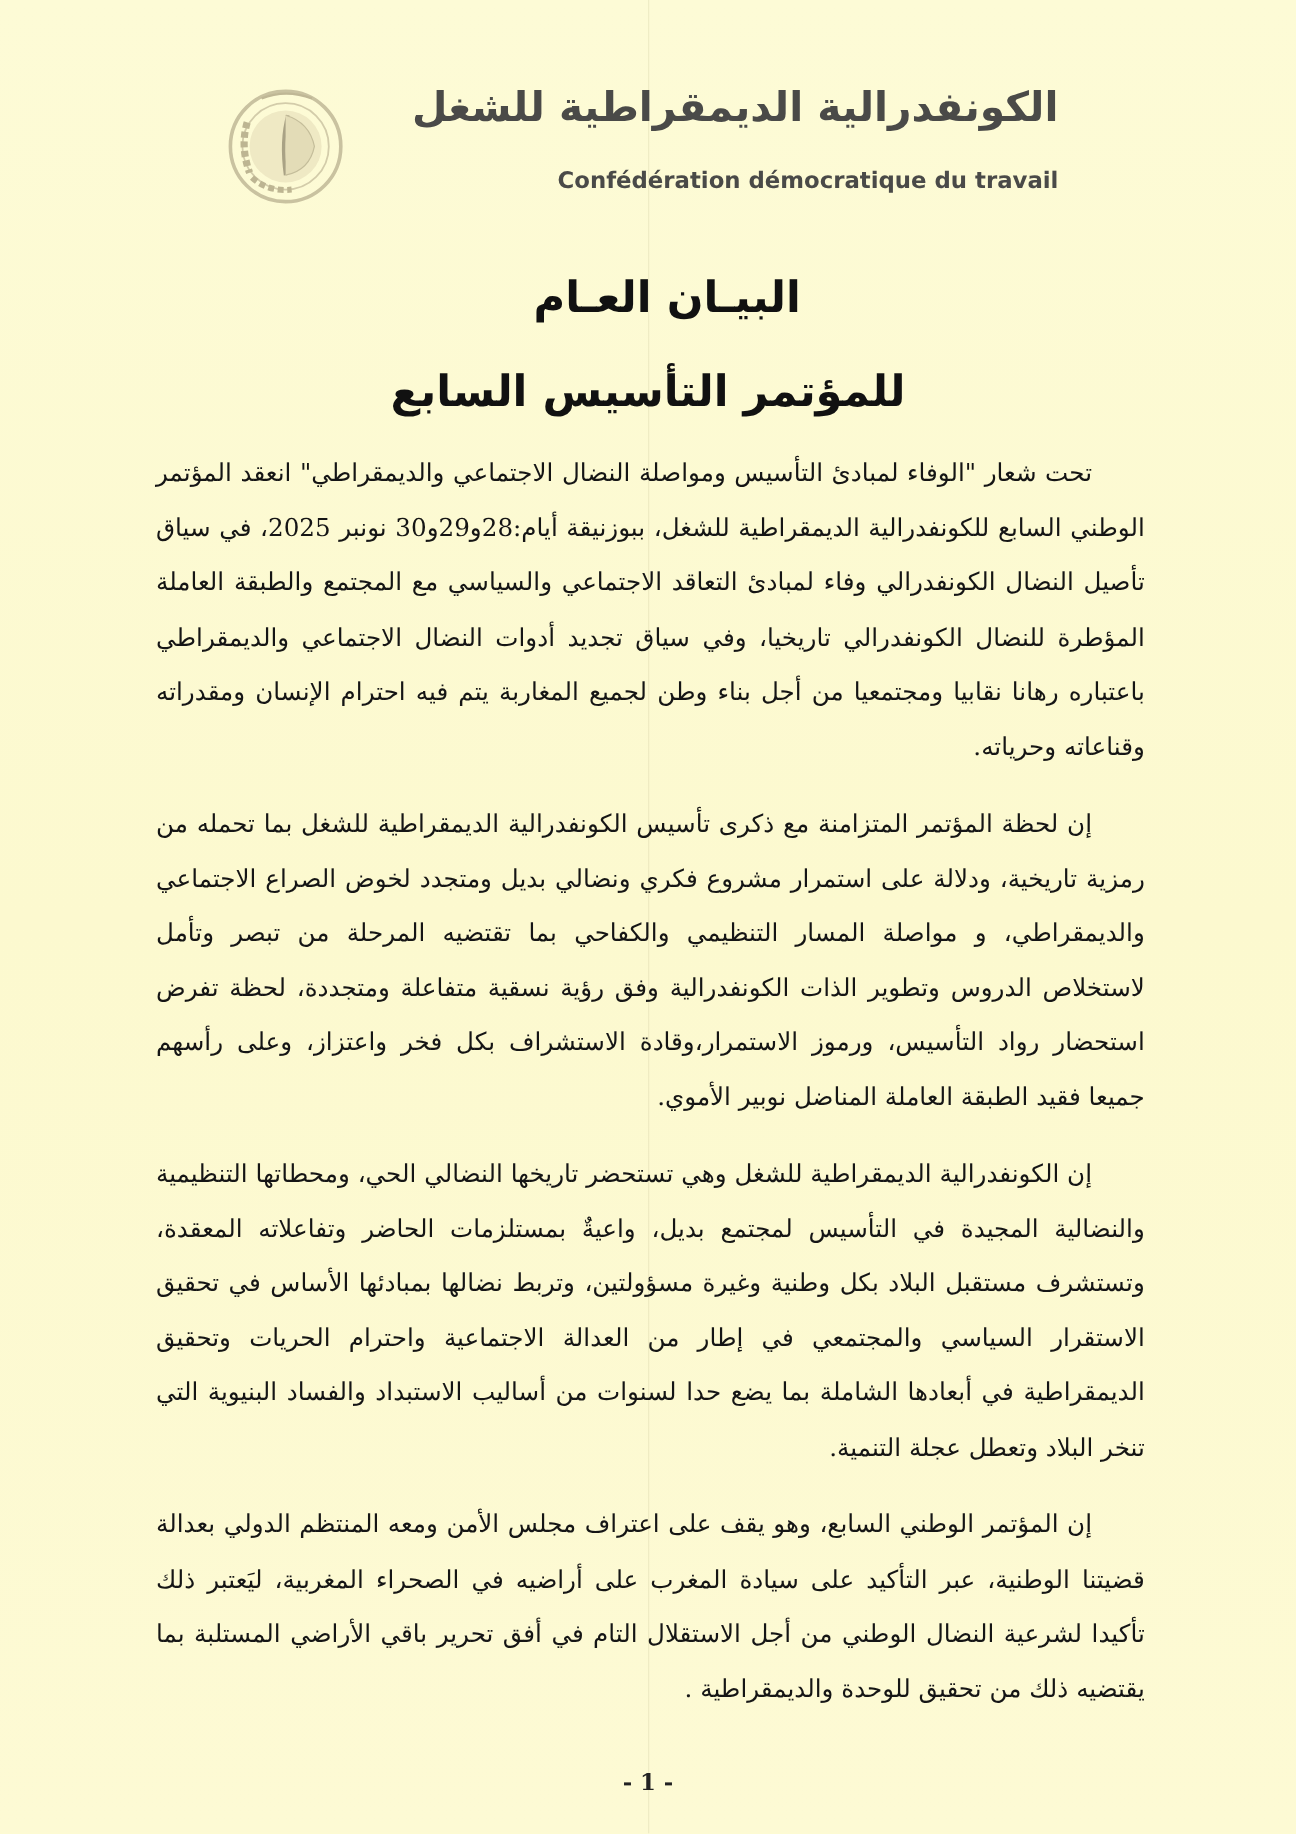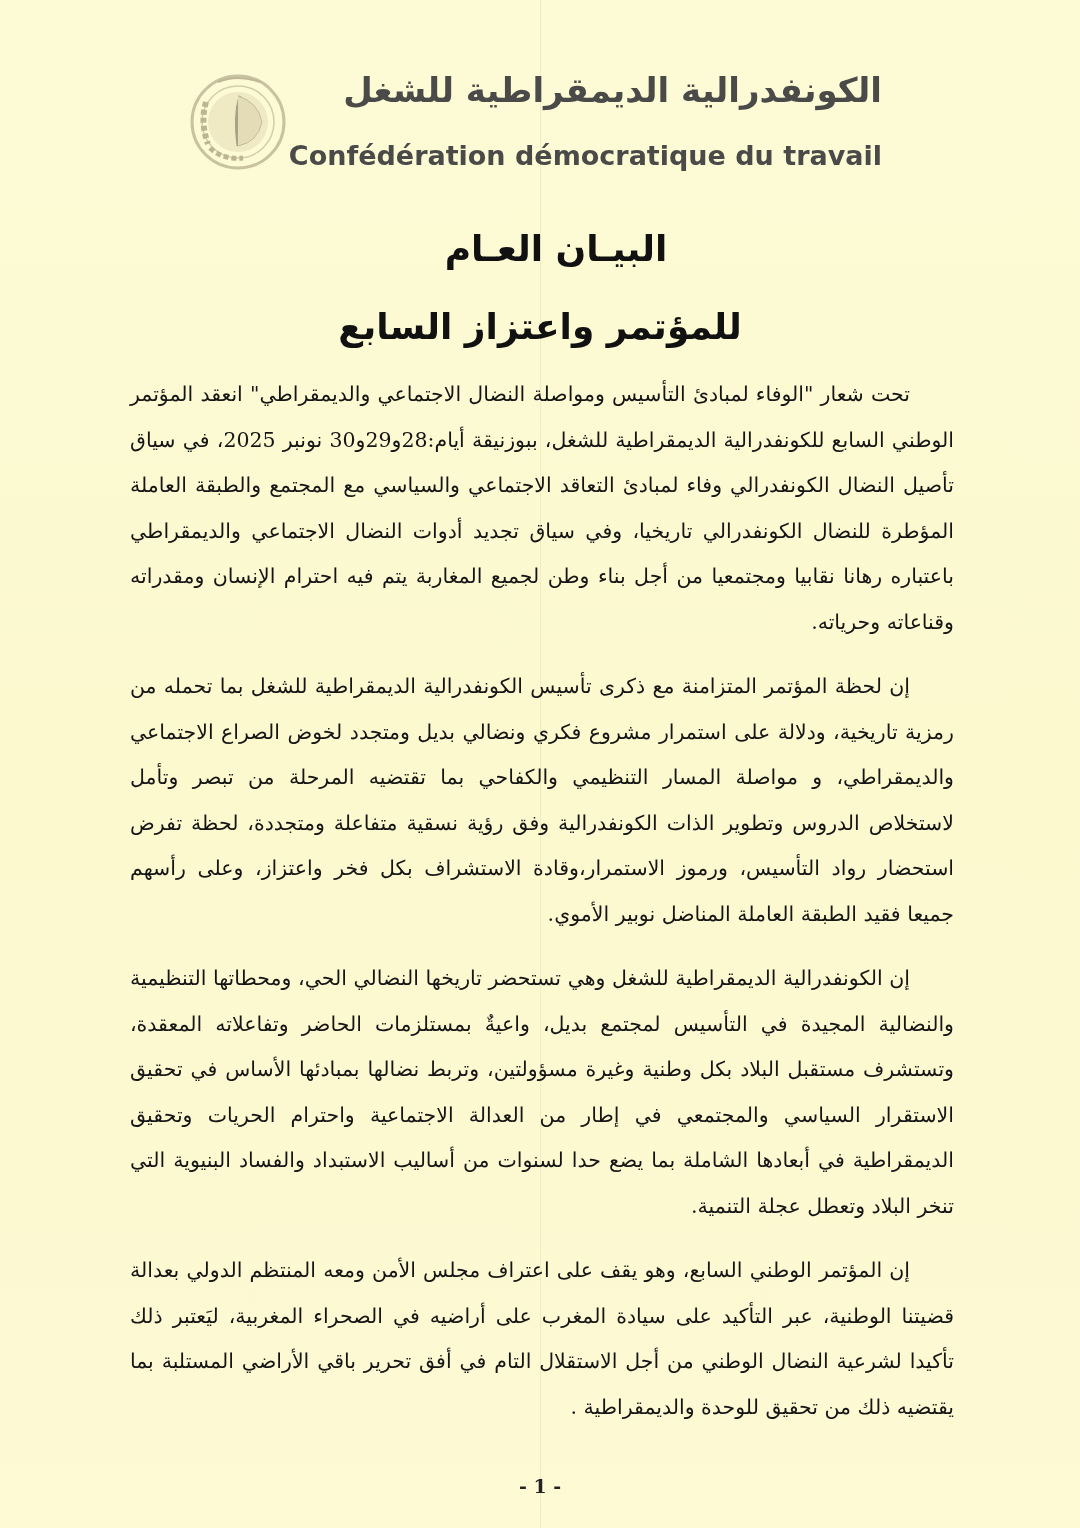--- a/index.html
+++ b/index.html
@@ -66,21 +66,21 @@
     color: #4f4f4d;
     white-space: nowrap;
     letter-spacing: 1px;
   }
   .org-fr {
     position: absolute;
     right: 8px;
     top: 72px;
     font-family: "DejaVu Sans", sans-serif;
     font-weight: bold;
-    font-size: 27px;
+    font-size: 19px;
     color: #4a4a48;
     white-space: nowrap;
   }
   
   .title {
     position: absolute;
     left: 0;
     width: 1080px;
     text-align: center;
     direction: rtl;
@@ -137,21 +137,21 @@
         <path d="M52 24 Q46 45 50 74" fill="none" stroke="#a9a285" stroke-width="3"></path>
         <path d="M50 24 Q70 30 74 50 Q70 70 50 74" fill="#e3dcb7" stroke="#c4bd9a" stroke-width="1"></path>
         <path d="M30 10 Q50 2 72 10" fill="none" stroke="#bfb795" stroke-width="2"></path>
       </svg>
     </div>
     <div class="org-ar">الكونفدرالية الديمقراطية للشغل</div>
     <div class="org-fr">Confédération démocratique du travail</div>
   </div>
 
   <div class="title title-1">البيـان العـام</div>
-  <div class="title title-2">للمؤتمر واعتزاز السابع</div>
+  <div class="title title-2">للمؤتمر التأسيس السابع</div>
 
   <div class="body">
     <p class="para">تحت شعار "الوفاء لمبادئ التأسيس ومواصلة النضال الاجتماعي والديمقراطي" انعقد المؤتمر الوطني السابع للكونفدرالية الديمقراطية للشغل، ببوزنيقة أيام:28و29و30 نونبر 2025، في سياق تأصيل النضال الكونفدرالي وفاء لمبادئ التعاقد الاجتماعي والسياسي مع المجتمع والطبقة العاملة المؤطرة للنضال الكونفدرالي تاريخيا، وفي سياق تجديد أدوات النضال الاجتماعي والديمقراطي باعتباره رهانا نقابيا ومجتمعيا من أجل بناء وطن لجميع المغاربة يتم فيه احترام الإنسان ومقدراته وقناعاته وحرياته.</p>
     <p class="para">إن لحظة المؤتمر المتزامنة مع ذكرى تأسيس الكونفدرالية الديمقراطية للشغل بما تحمله من رمزية تاريخية، ودلالة على استمرار مشروع فكري ونضالي بديل ومتجدد لخوض الصراع الاجتماعي والديمقراطي، و مواصلة المسار التنظيمي والكفاحي بما تقتضيه المرحلة من تبصر وتأمل لاستخلاص الدروس وتطوير الذات الكونفدرالية وفق رؤية نسقية متفاعلة ومتجددة، لحظة تفرض استحضار رواد التأسيس، ورموز الاستمرار،وقادة الاستشراف بكل فخر واعتزاز، وعلى رأسهم جميعا فقيد الطبقة العاملة المناضل نوبير الأموي.</p>
     <p class="para">إن الكونفدرالية الديمقراطية للشغل وهي تستحضر تاريخها النضالي الحي، ومحطاتها التنظيمية والنضالية المجيدة في التأسيس لمجتمع بديل، واعيةٌ بمستلزمات الحاضر وتفاعلاته المعقدة، وتستشرف مستقبل البلاد بكل وطنية وغيرة مسؤولتين، وتربط نضالها بمبادئها الأساس في تحقيق الاستقرار السياسي والمجتمعي في إطار من العدالة الاجتماعية واحترام الحريات وتحقيق الديمقراطية في أبعادها الشاملة بما يضع حدا لسنوات من أساليب الاستبداد والفساد البنيوية التي تنخر البلاد وتعطل عجلة التنمية.</p>
     <p class="para">إن المؤتمر الوطني السابع، وهو يقف على اعتراف مجلس الأمن ومعه المنتظم الدولي بعدالة قضيتنا الوطنية، عبر التأكيد على سيادة المغرب على أراضيه في الصحراء المغربية، ليَعتبر ذلك تأكيدا لشرعية النضال الوطني من أجل الاستقلال التام في أفق تحرير باقي الأراضي المستلبة بما يقتضيه ذلك من تحقيق للوحدة والديمقراطية .</p>
   </div>
 
   <div class="page-number">- 1 -</div>
 </div>

